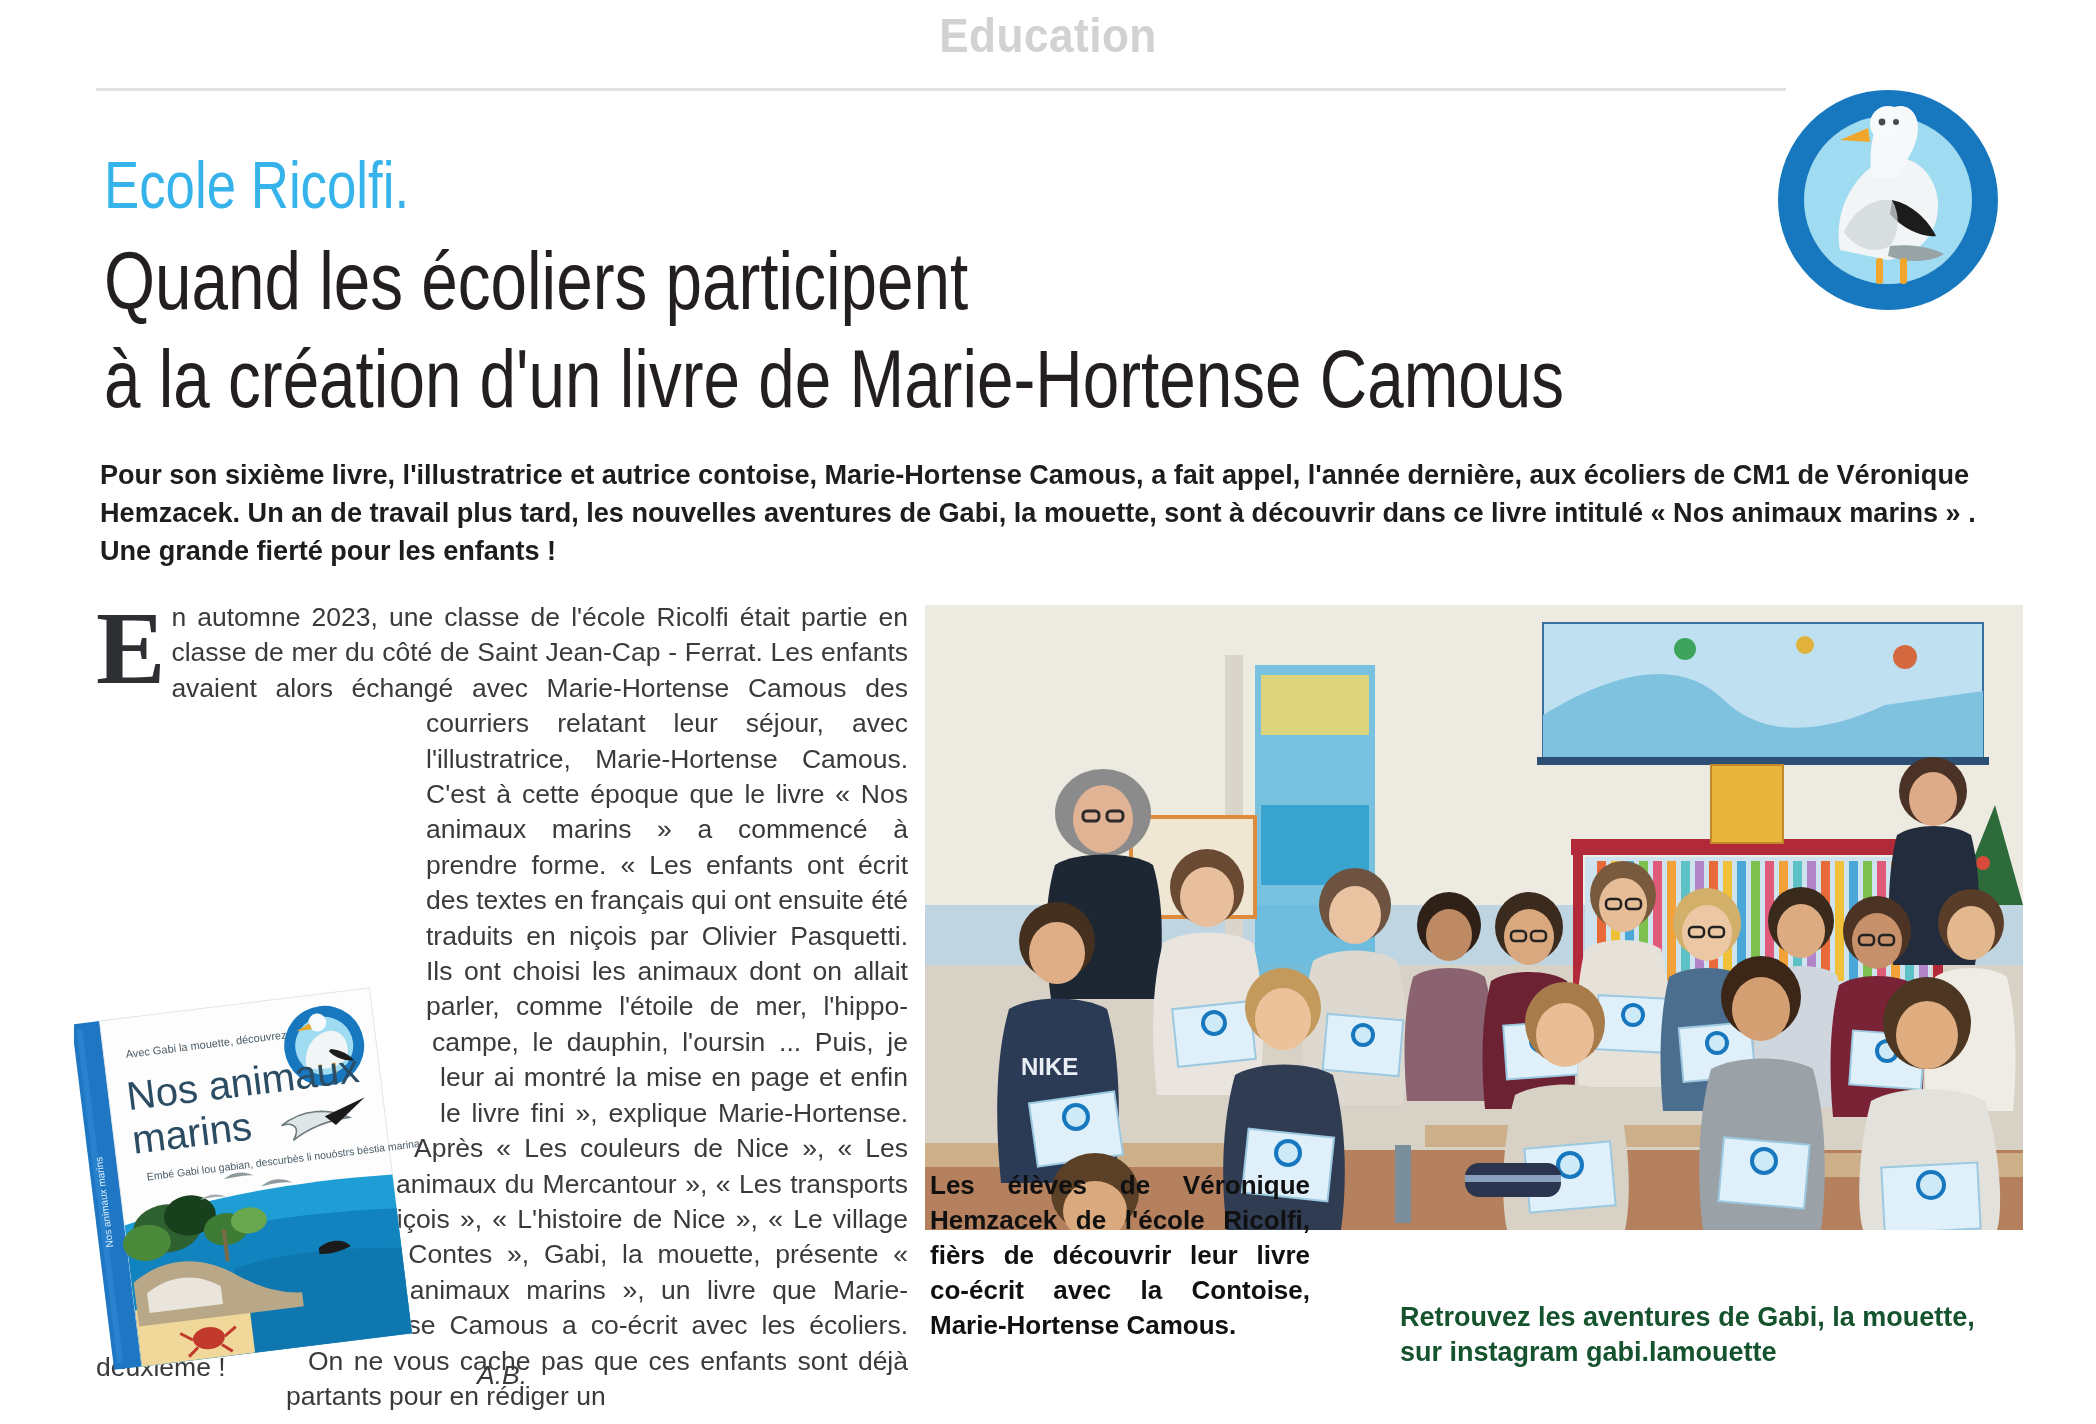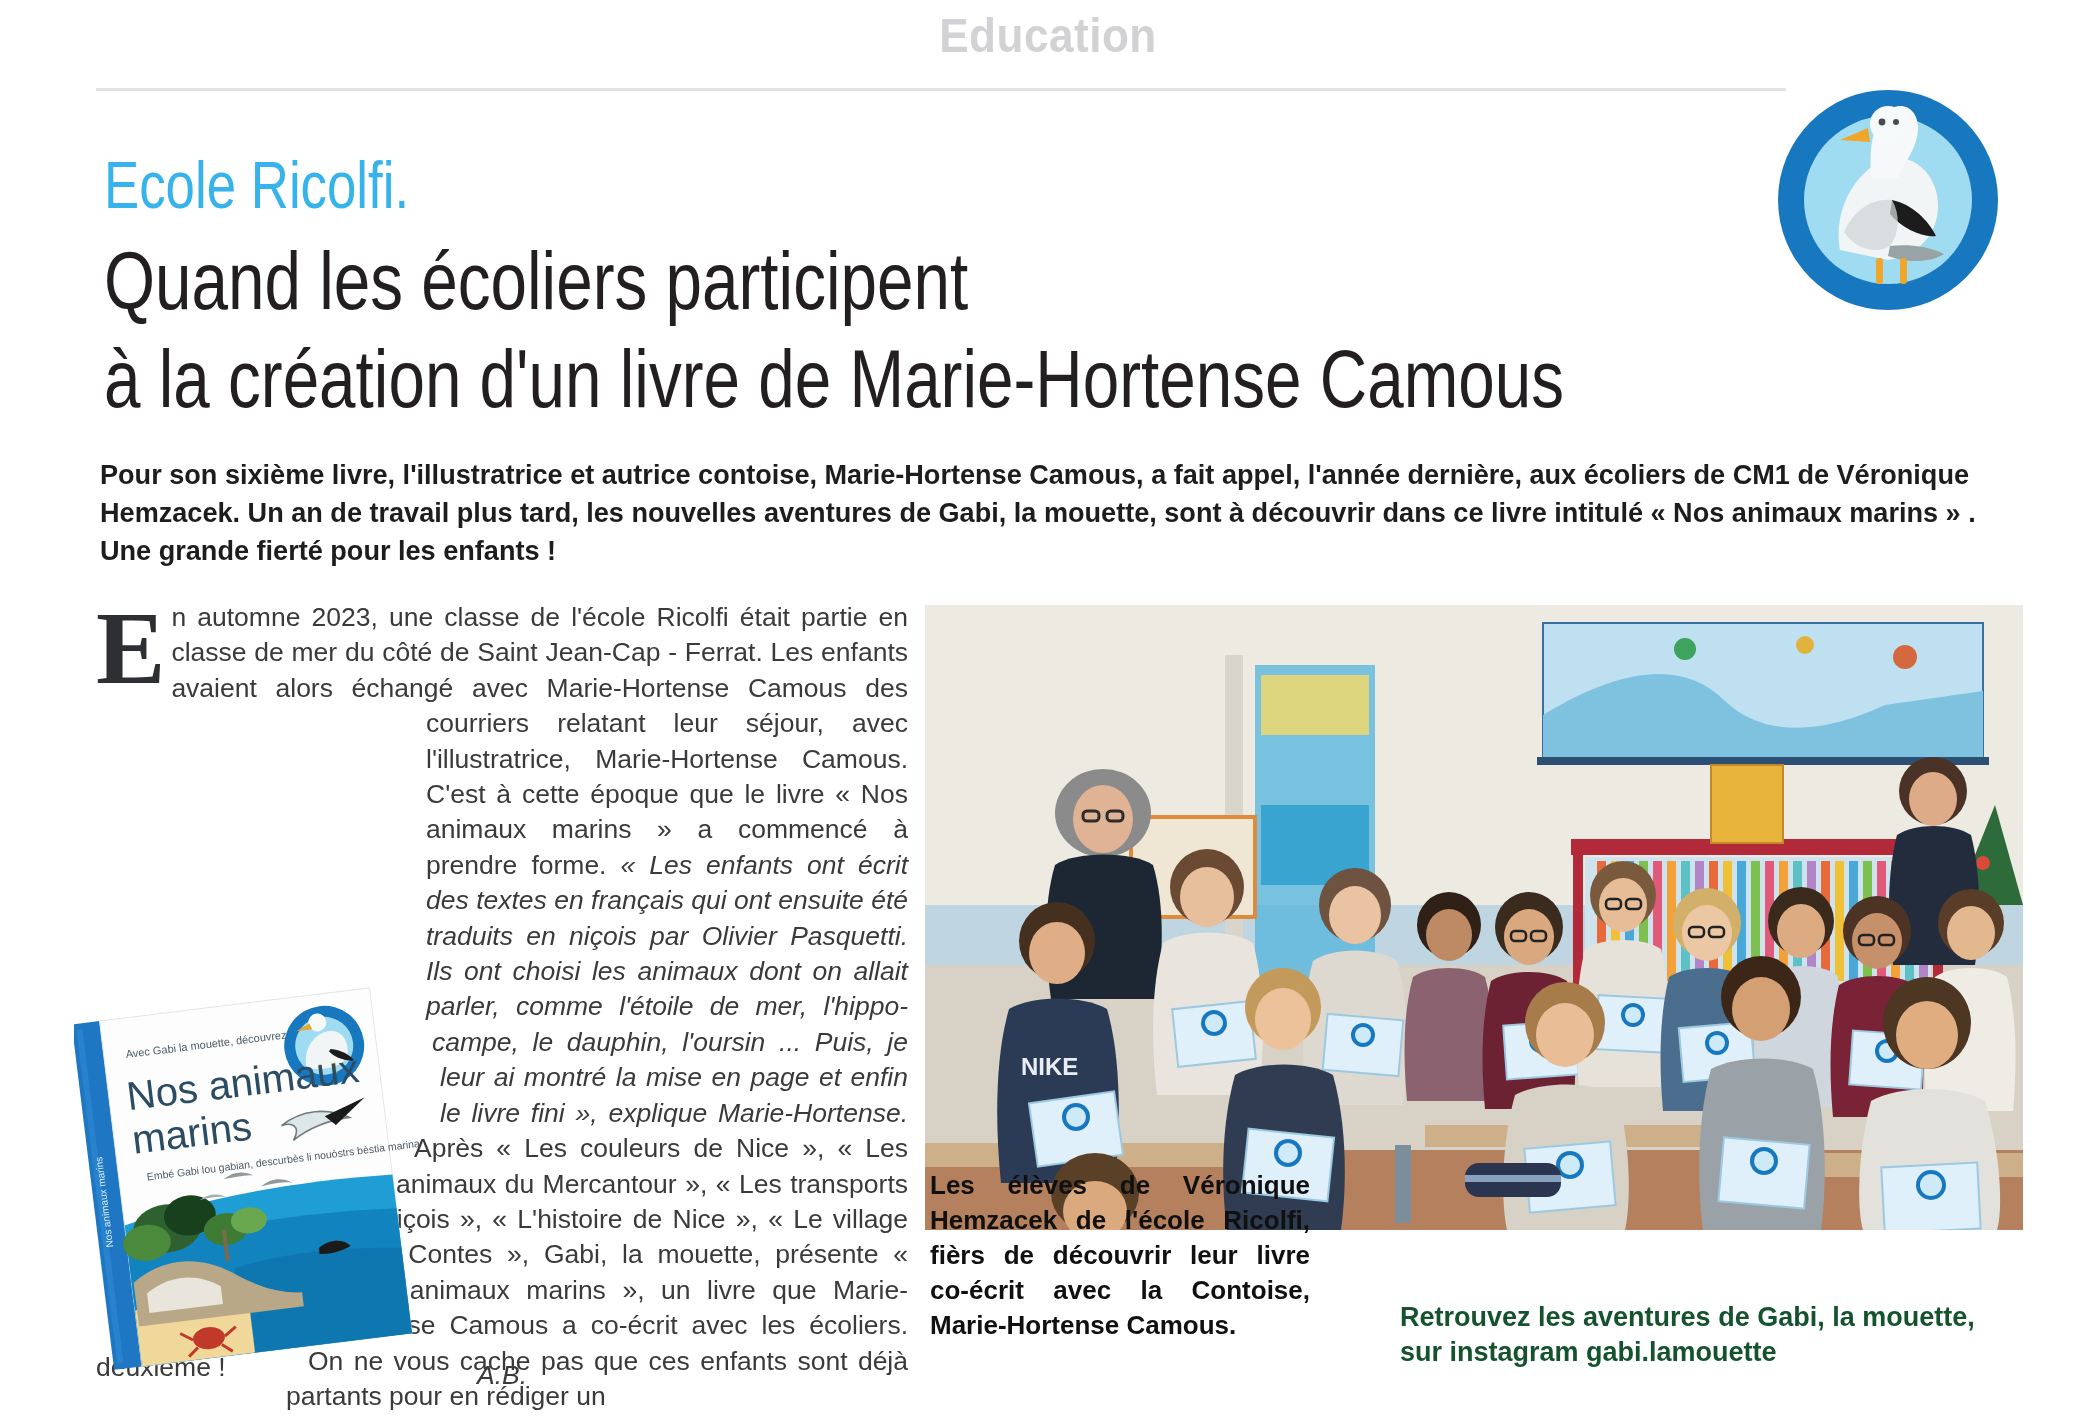--- a/index.html
+++ b/index.html
@@ -79,21 +79,21 @@
   .bodycol p{margin:0;text-align:justify;text-justify:inter-word;}
   .dropcap{
     float:left;
     font-family:"Liberation Serif", serif;
     font-weight:bold;
     font-size:104px;
     line-height:84px;
     margin:6px 6px 0 0;
     color:#2d2f33;
   }
-  .quote{font-style:italic;}
+  .quote{}
   .byline{
     position:absolute;left:96px;top:1360px;width:812px;
     text-align:center;padding-right:106px;
     font-style:italic;font-size:26.5px;color:#3a3a3c;
   }
   .tailline{
     position:absolute;left:96px;top:1352px;
     font-size:26.5px;color:#3a3a3c;
   }
 

